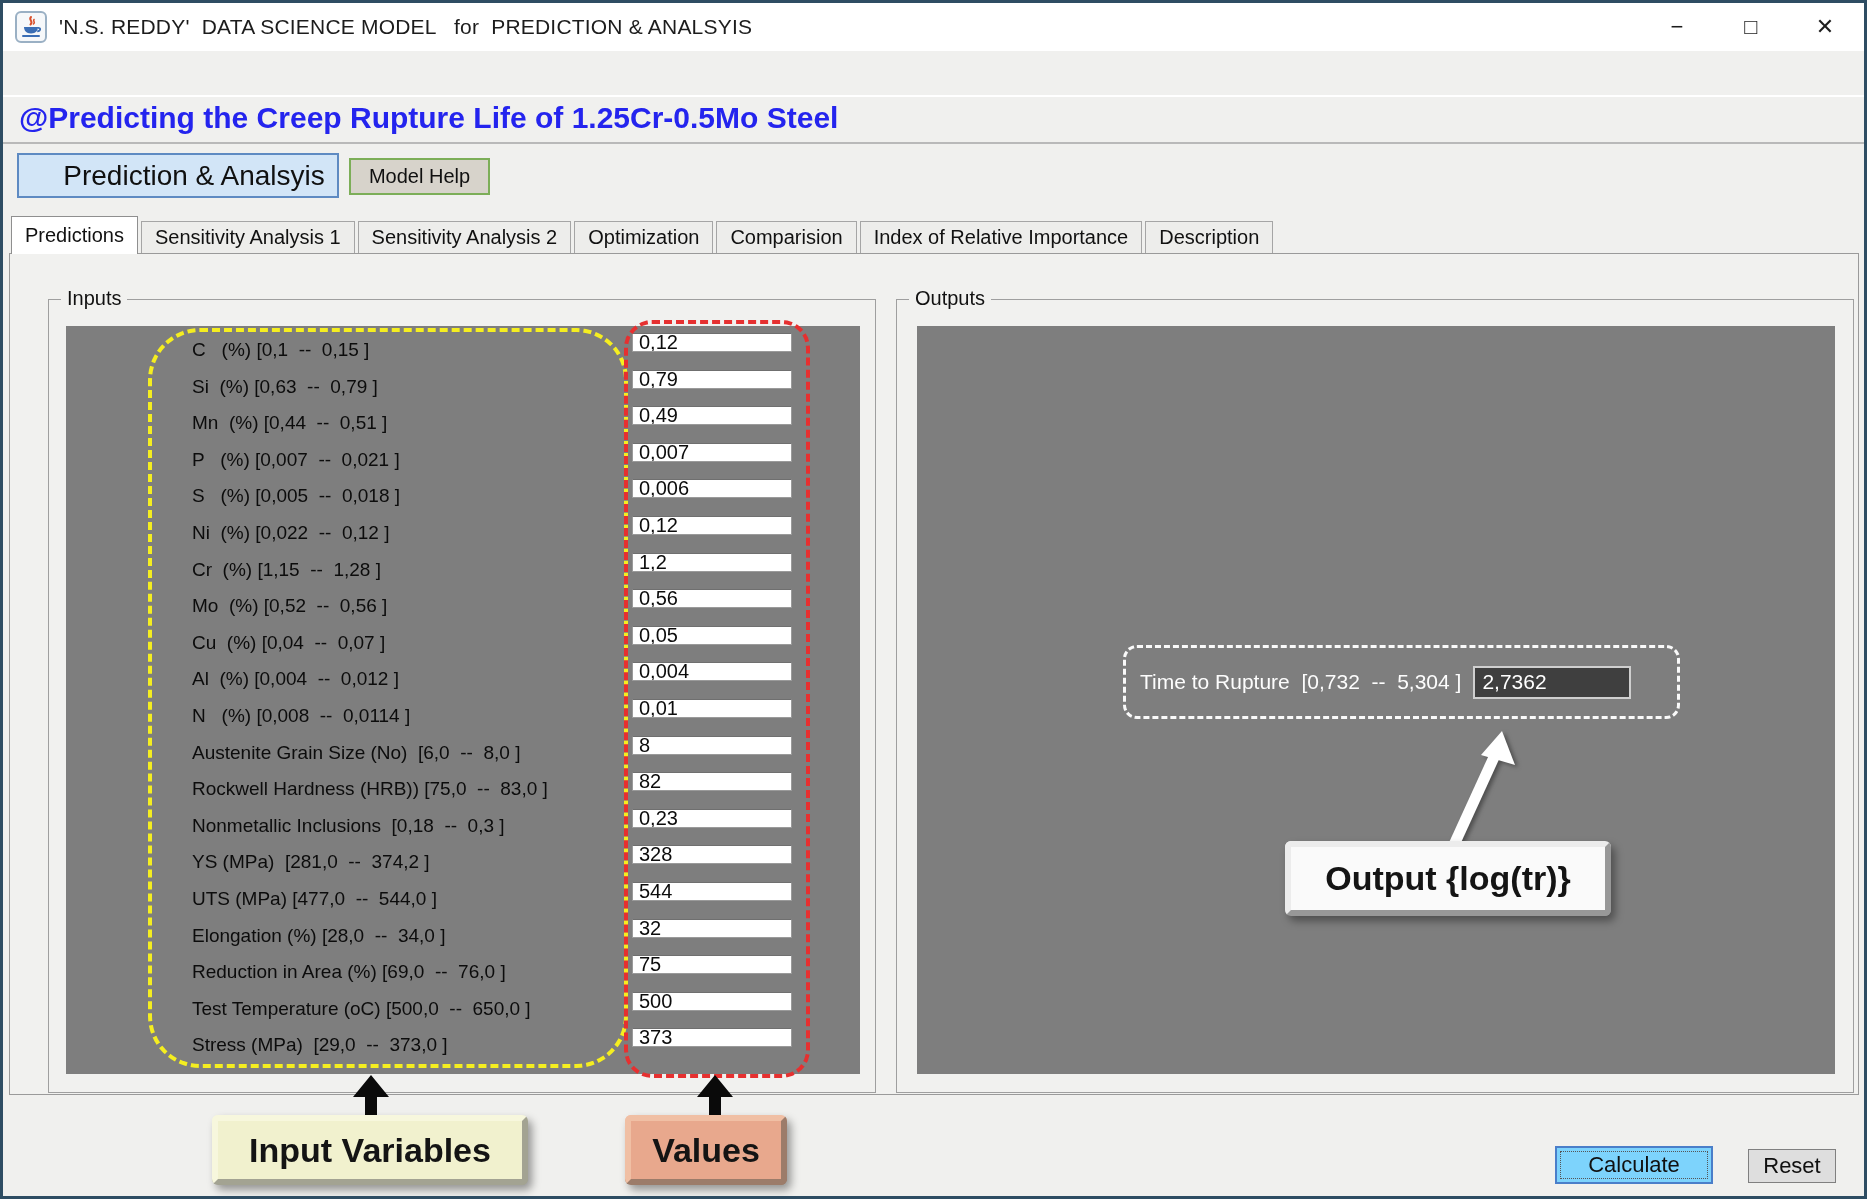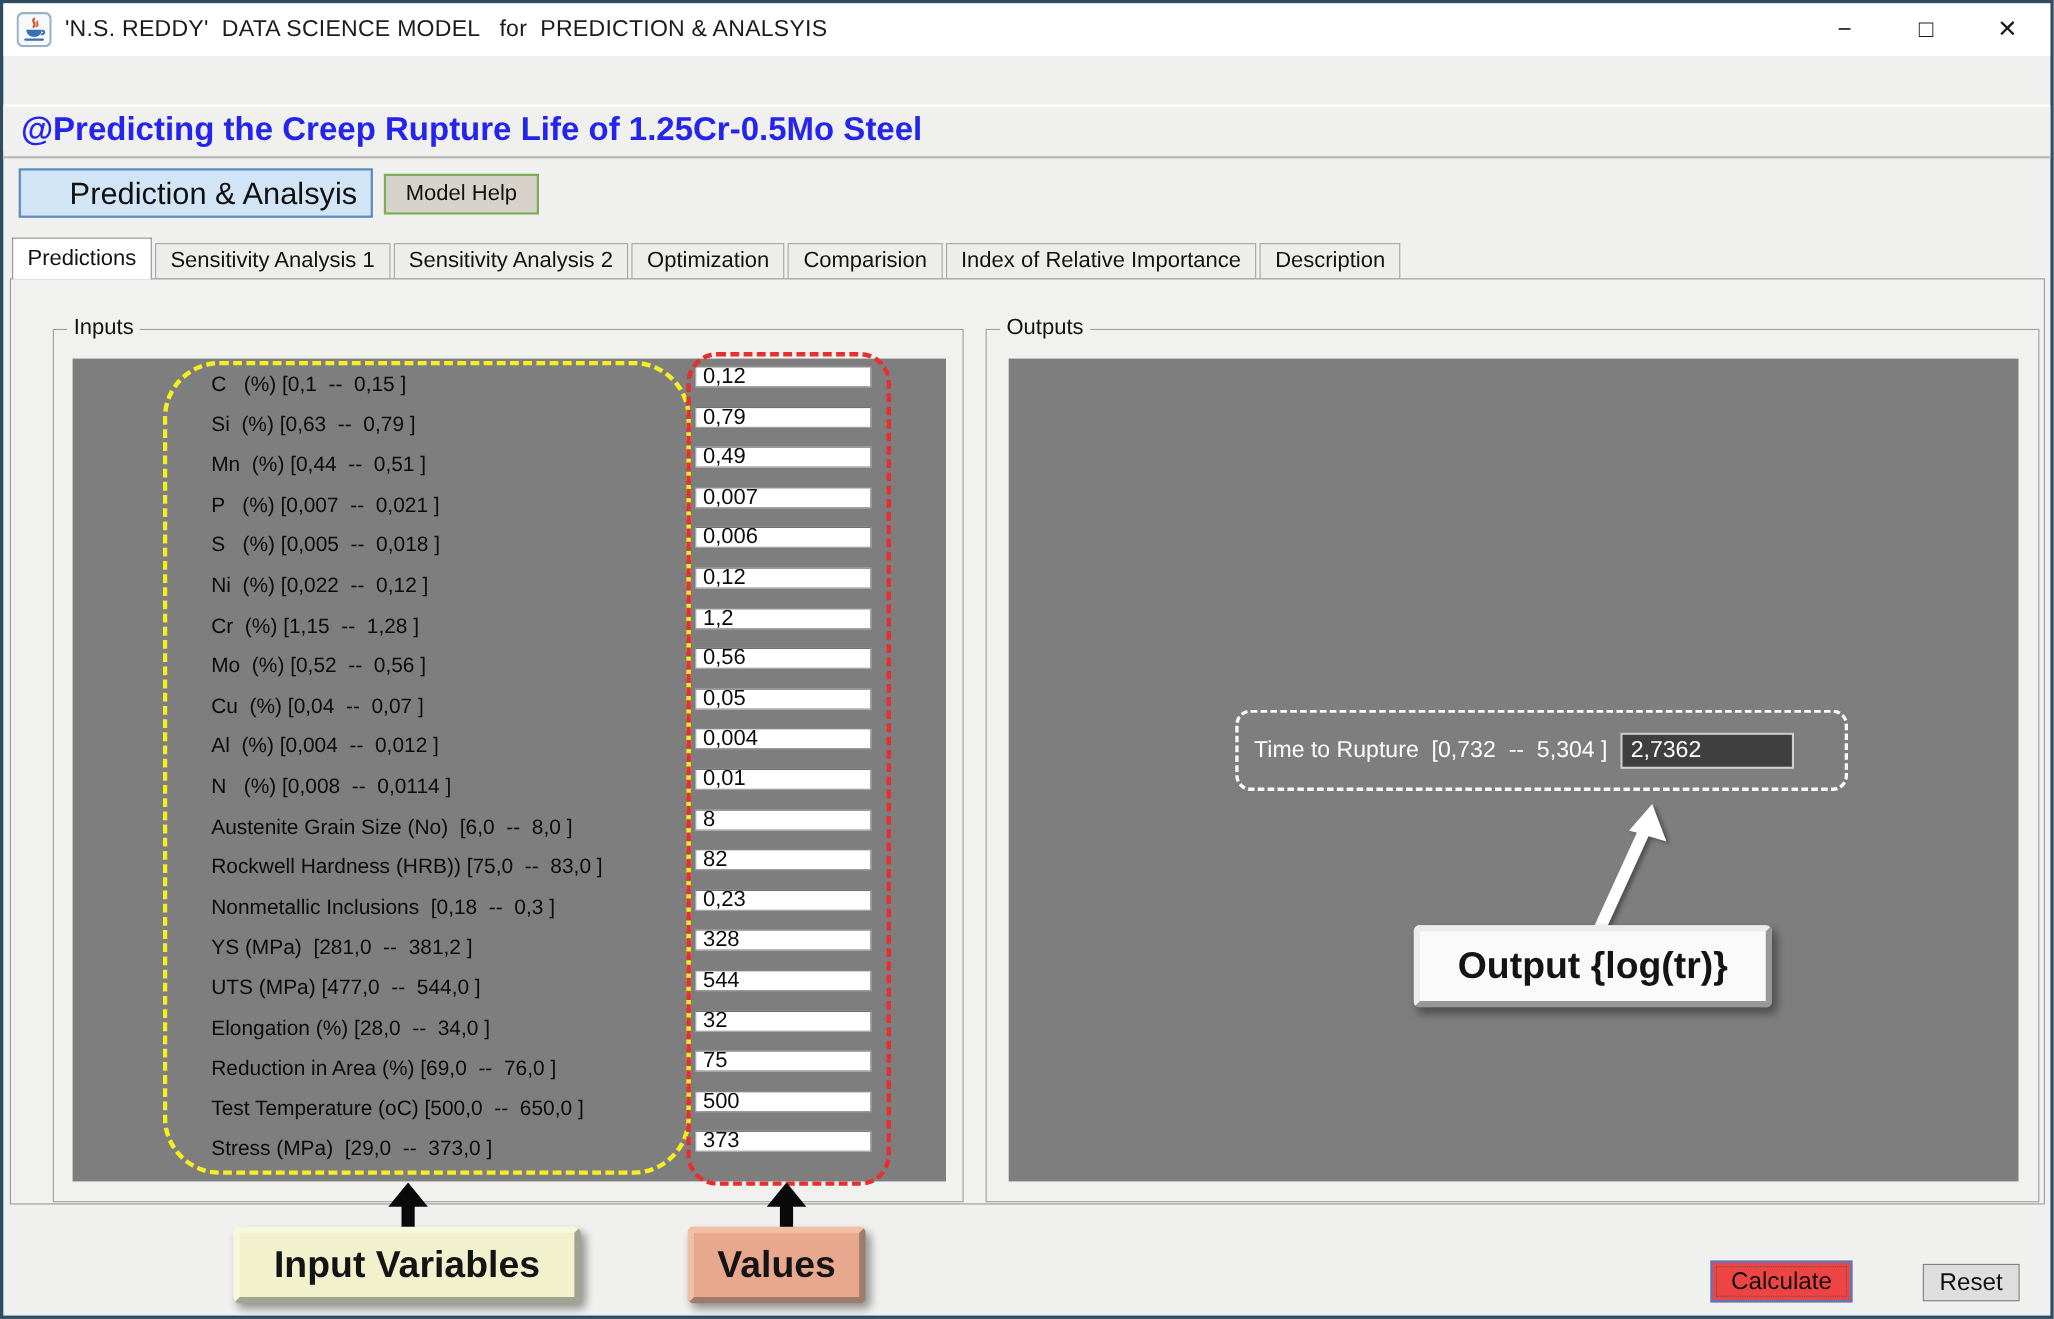--- a/index.html
+++ b/index.html
@@ -152,22 +152,22 @@
     background: #e8a88d; border: 6px outset #f0bfa4; font-size: 34px;
   }
   
   .black-arrow { position: absolute; width: 40px; height: 42px; }
   .white-arrow {
     position: absolute; left: 1420px; top: 726px; width: 110px; height: 126px;
     filter: drop-shadow(3px 2px 2px rgba(40,40,40,0.55));
   }
   
   .btn-calculate {
-    position: absolute; left: 1552px; top: 1143px; width: 129px; height: 38px;
-    background: #ef4444; border: 2px solid #4a7ec9;
+    position: absolute; left: 1552px; top: 1143px; width: 158px; height: 38px;
+    background: #7dd3fc; border: 2px solid #4a7ec9;
     outline: 1px dotted #555; outline-offset: -6px;
     display: flex; align-items: center; justify-content: center;
     font-size: 22px; color: #101010;
   }
   .btn-reset {
     position: absolute; left: 1714px; top: 1146px; width: 88px; height: 34px;
     background: #dedede; border: 1px solid #808080;
     display: flex; align-items: center; justify-content: center;
     font-size: 22px; color: #101010; margin-left: 31px;
   }
@@ -272,21 +272,21 @@
           </div>
           <div class="input-row">
             <span class="input-row-label">Rockwell Hardness (HRB)) [75,0  --  83,0 ]</span>
             <input class="input-value-field" type="text" value="82" style="">
           </div>
           <div class="input-row">
             <span class="input-row-label">Nonmetallic Inclusions  [0,18  --  0,3 ]</span>
             <input class="input-value-field" type="text" value="0,23" style="">
           </div>
           <div class="input-row">
-            <span class="input-row-label">YS (MPa)  [281,0  --  381,2 ]</span>
+            <span class="input-row-label">YS (MPa)  [281,0  --  374,2 ]</span>
             <input class="input-value-field" type="text" value="328" style="">
           </div>
           <div class="input-row">
             <span class="input-row-label">UTS (MPa) [477,0  --  544,0 ]</span>
             <input class="input-value-field" type="text" value="544" style="">
           </div>
           <div class="input-row">
             <span class="input-row-label">Elongation (%) [28,0  --  34,0 ]</span>
             <input class="input-value-field" type="text" value="32" style="">
           </div>

